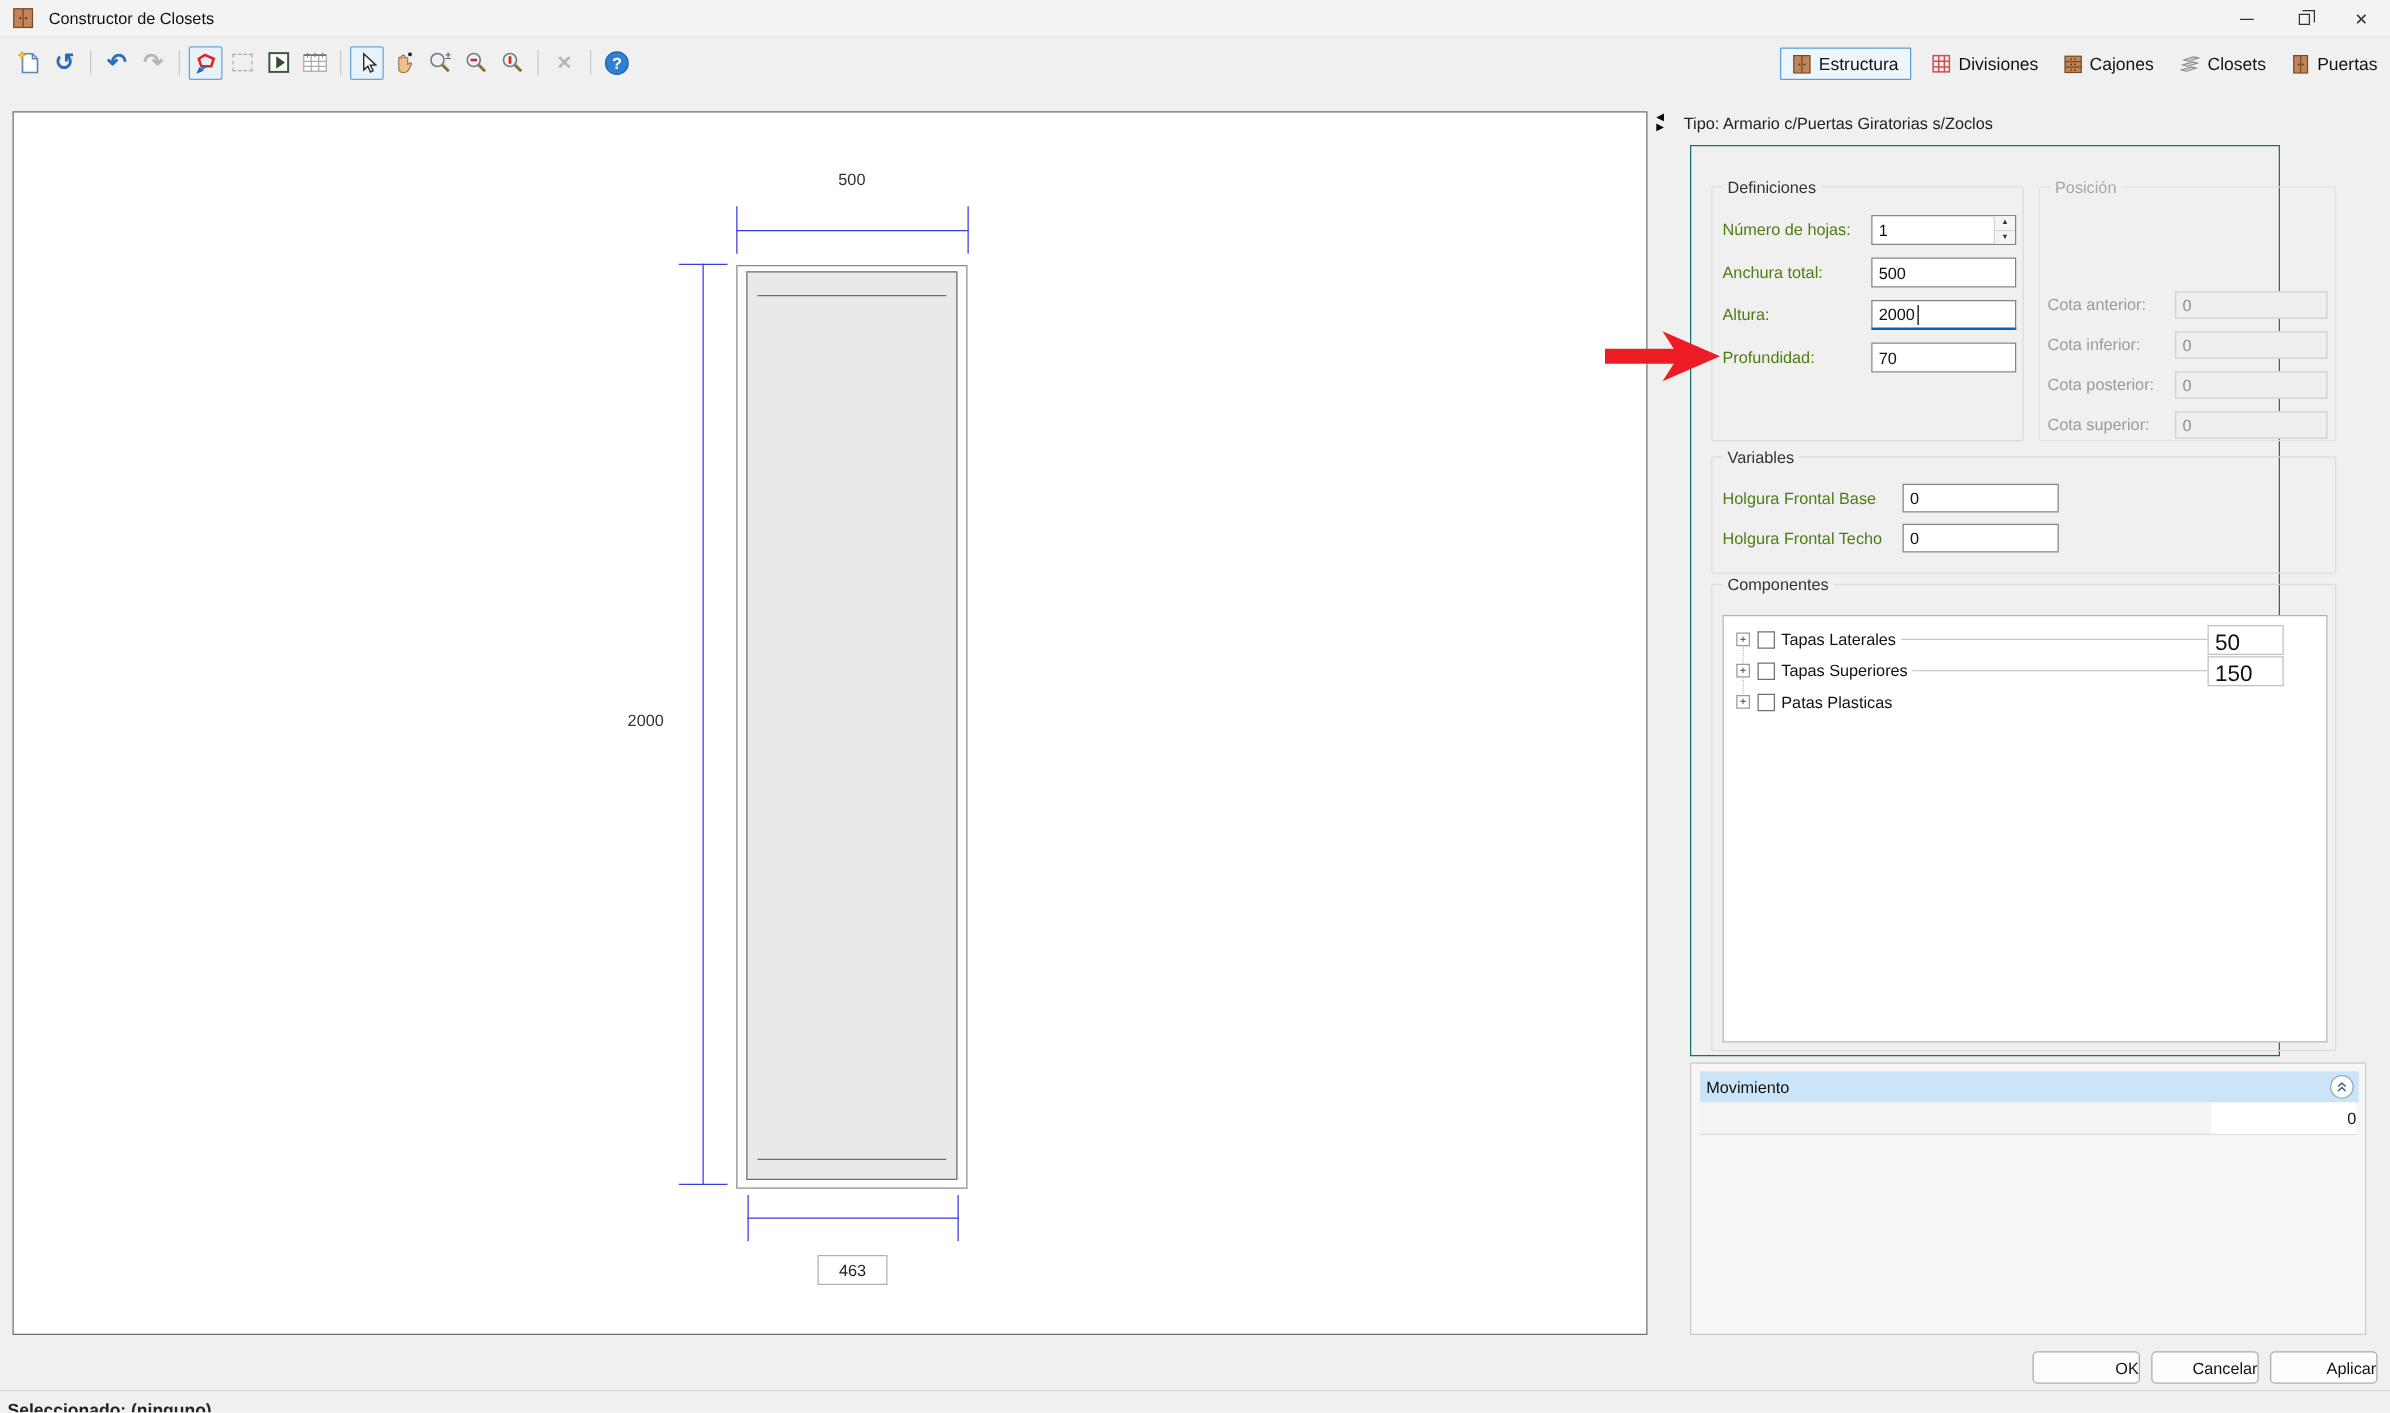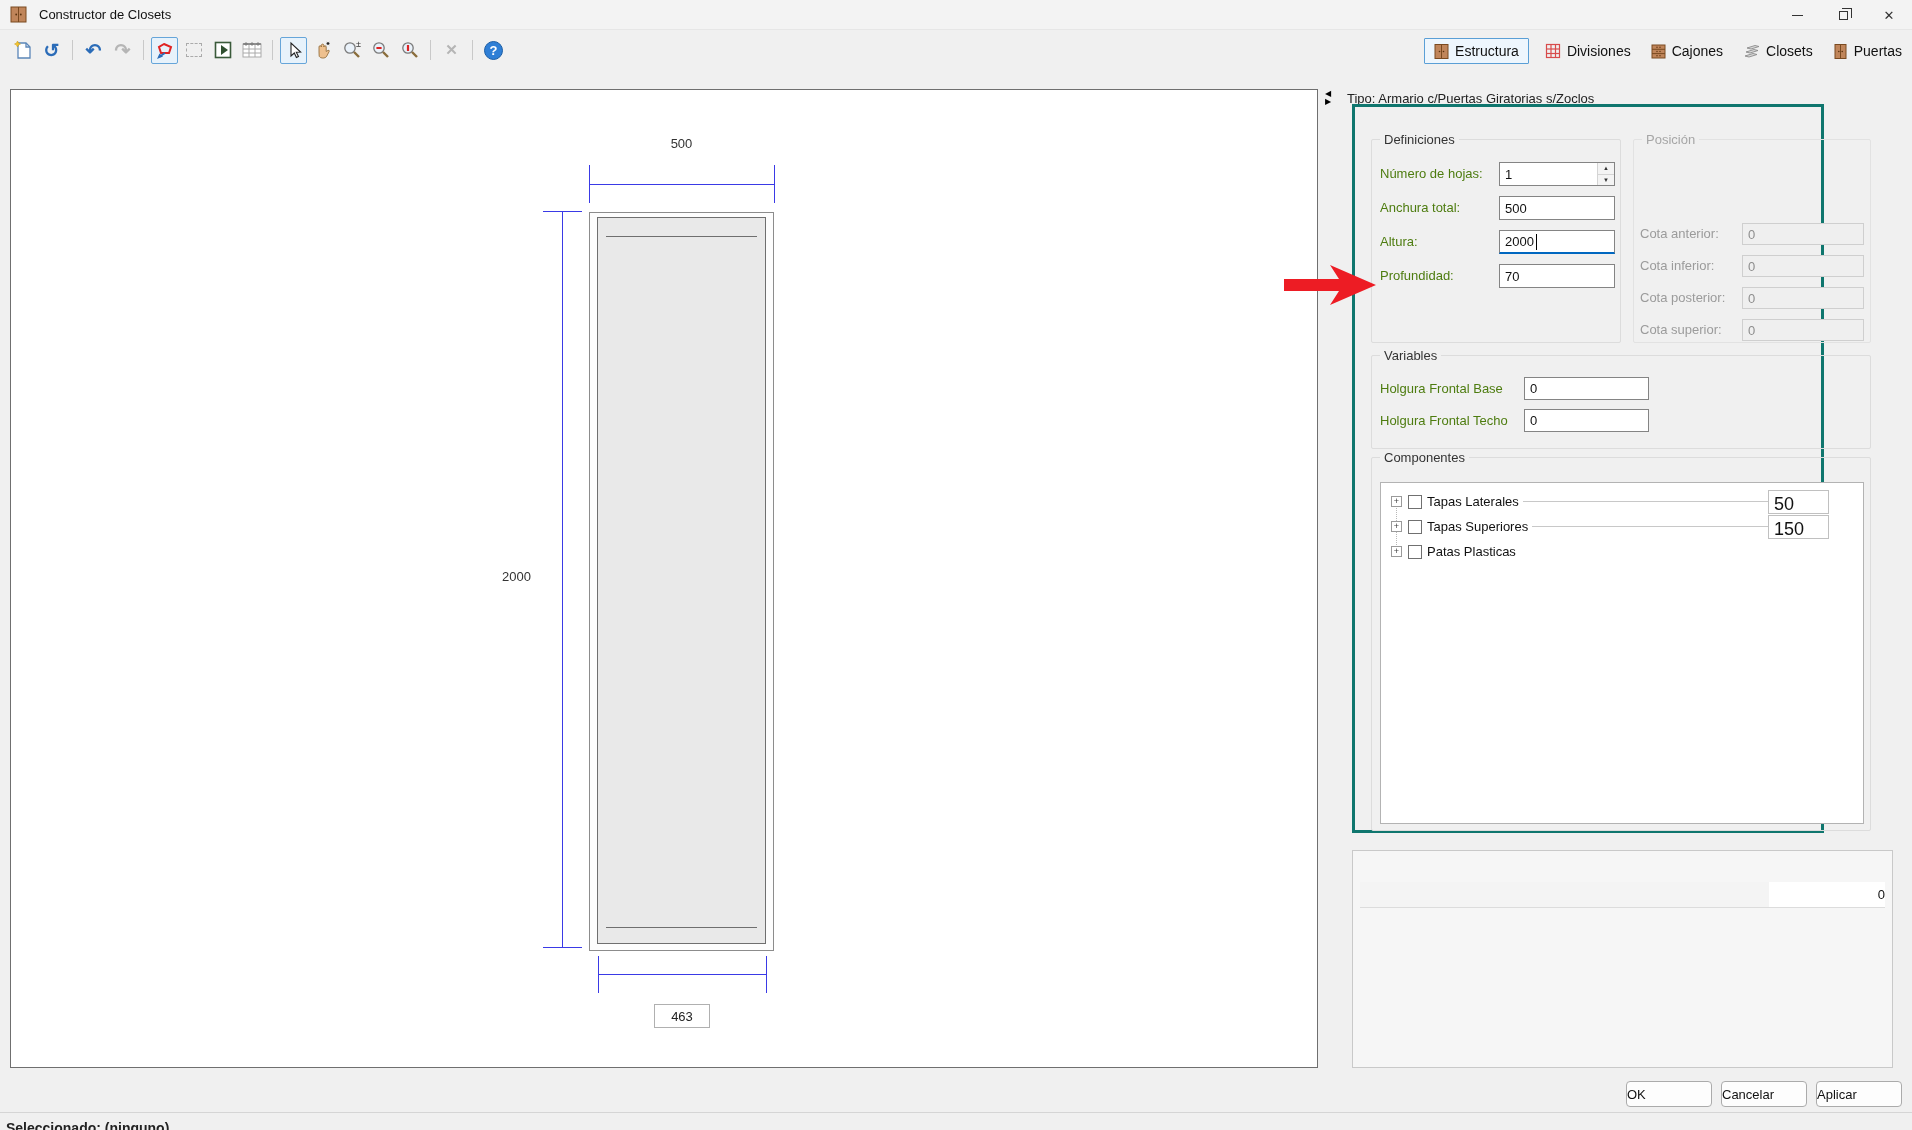--- a/index.html
+++ b/index.html
@@ -42,21 +42,21 @@
   .closet-rail-top { position:absolute; left:8px; right:8px; top:18px; height:1px; background:#6f6f6f; }
   .closet-rail-bottom { position:absolute; left:8px; right:8px; bottom:15px; height:1px; background:#6f6f6f; }
   .dim-box { position:absolute; left:643px; top:914px; width:56px; height:24px; background:#fff; border:1px solid #b0b0b0;
              display:flex; align-items:center; justify-content:center; font-size:13px; color:#222; }
 
   
   .splitter { position:absolute; left:1322px; top:90px; width:12px; display:flex; flex-direction:column; align-items:center;
               font-size:8px; line-height:8px; color:#000; }
   .tipo-header { position:absolute; left:1347px; top:91px; font-size:13px; color:#222; }
 
-  .panel-top { position:absolute; left:1352px; top:104px; width:472px; height:729px; border:3px solid #0f766e; background:#f0f0f0; }
+  .panel-top { position:absolute; left:1352px; top:116px; width:472px; height:729px; border:1px solid #0f766e; background:#f0f0f0; }
   .panel-mov { position:absolute; left:1352px; top:850px; width:541px; height:218px; border:1px solid #c9c9c9; background:#f6f6f6; }
 
   .gb { position:absolute; border:1px solid #dcdcdc; border-radius:2px; }
   .gb-legend { position:absolute; top:-8px; left:8px; background:#f0f0f0; padding:0 4px; font-size:13px; color:#333; }
   .gb-legend.dis { color:#a6a6a6; }
 
   .fld-label { position:absolute; font-size:13px; color:#4d7c0f; line-height:24px; }
   .fld-label.dis { color:#9b9b9b; }
   .tb-wrap { position:absolute; }
   .tb { width:100%; height:100%; border:1px solid #848484; background:#fff; padding:0 5px;
@@ -88,21 +88,21 @@
   .mov-header { position:absolute; left:7px; top:6px; width:527px; height:25px; background:#cce4f7;
                 display:flex; align-items:center; padding:0 5px; font-size:13px; color:#111; }
   .mov-collapse { position:absolute; right:4px; top:3px; width:19px; height:19px; border-radius:50%;
                   border:1px solid #8fa8c0; background:#fdfefe; display:flex; align-items:center; justify-content:center; }
   .mov-rows { position:absolute; left:7px; right:7px; top:31px;text-align:right; }
   .mov-row { position:relative; height:26px; background:#f4f4f4; border-bottom:1px solid #dcdcdc;
              font-size:13px; color:#111; line-height:26px; padding-left:23px; }
   .mov-val { position:absolute; left:409px; top:0; bottom:0; right:0; background:#fff; padding-left:6px; }
 
   .action-btn { position:absolute; top:1081px; width:86px; height:26px; background:#fdfdfd; border:1px solid #ababab;
-                border-radius:4px; display:flex; align-items:center; justify-content:flex-start; font-size:13px; color:#111; }
+                border-radius:4px; display:flex; align-items:center; justify-content:flex-end; font-size:13px; color:#111; }
 
   .statusbar { position:absolute; left:0; top:1112px; width:1912px; height:18px; background:#f0f0f0;
                border-top:1px solid #d5d5d5; overflow:hidden; }
   .status-text { margin:7px 0 0 6px; font-size:14px; font-weight:bold; color:#222; }
 
   .annot-arrow { position:absolute; left:1284px; top:262px; z-index:50; }
 </style>
 </head>
 <body>
 
@@ -402,20 +402,29 @@
       <div class="titem">
         <div class="texpand"><span>+</span></div>
         <div class="tcheck"></div>
         <span class="tlabel">Patas Plasticas</span>
       </div>
     </div>
   </div>
 </div>
 
 <div class="panel-mov">
+  <div class="mov-header">
+    <span>Movimiento</span>
+    <div class="mov-collapse">
+      <svg width="11" height="11" viewBox="0 0 11 11">
+        <path d="M2.5 5.2 L5.5 2.4 L8.5 5.2" fill="none" stroke="#44607c" stroke-width="1.3"></path>
+        <path d="M2.5 8.8 L5.5 6 L8.5 8.8" fill="none" stroke="#44607c" stroke-width="1.3"></path>
+      </svg>
+    </div>
+  </div>
   <div class="mov-rows">
     <div class="mov-row">
       <span>Primer paso</span>
       <div class="mov-val">0</div>
     </div>
   </div>
 </div>
 
 <svg class="annot-arrow" width="94" height="46" viewBox="0 0 94 46">
   <polygon points="0,17 55,17 46,3 92,23 46,43 55,29 0,29" fill="#ed1c24"></polygon>

